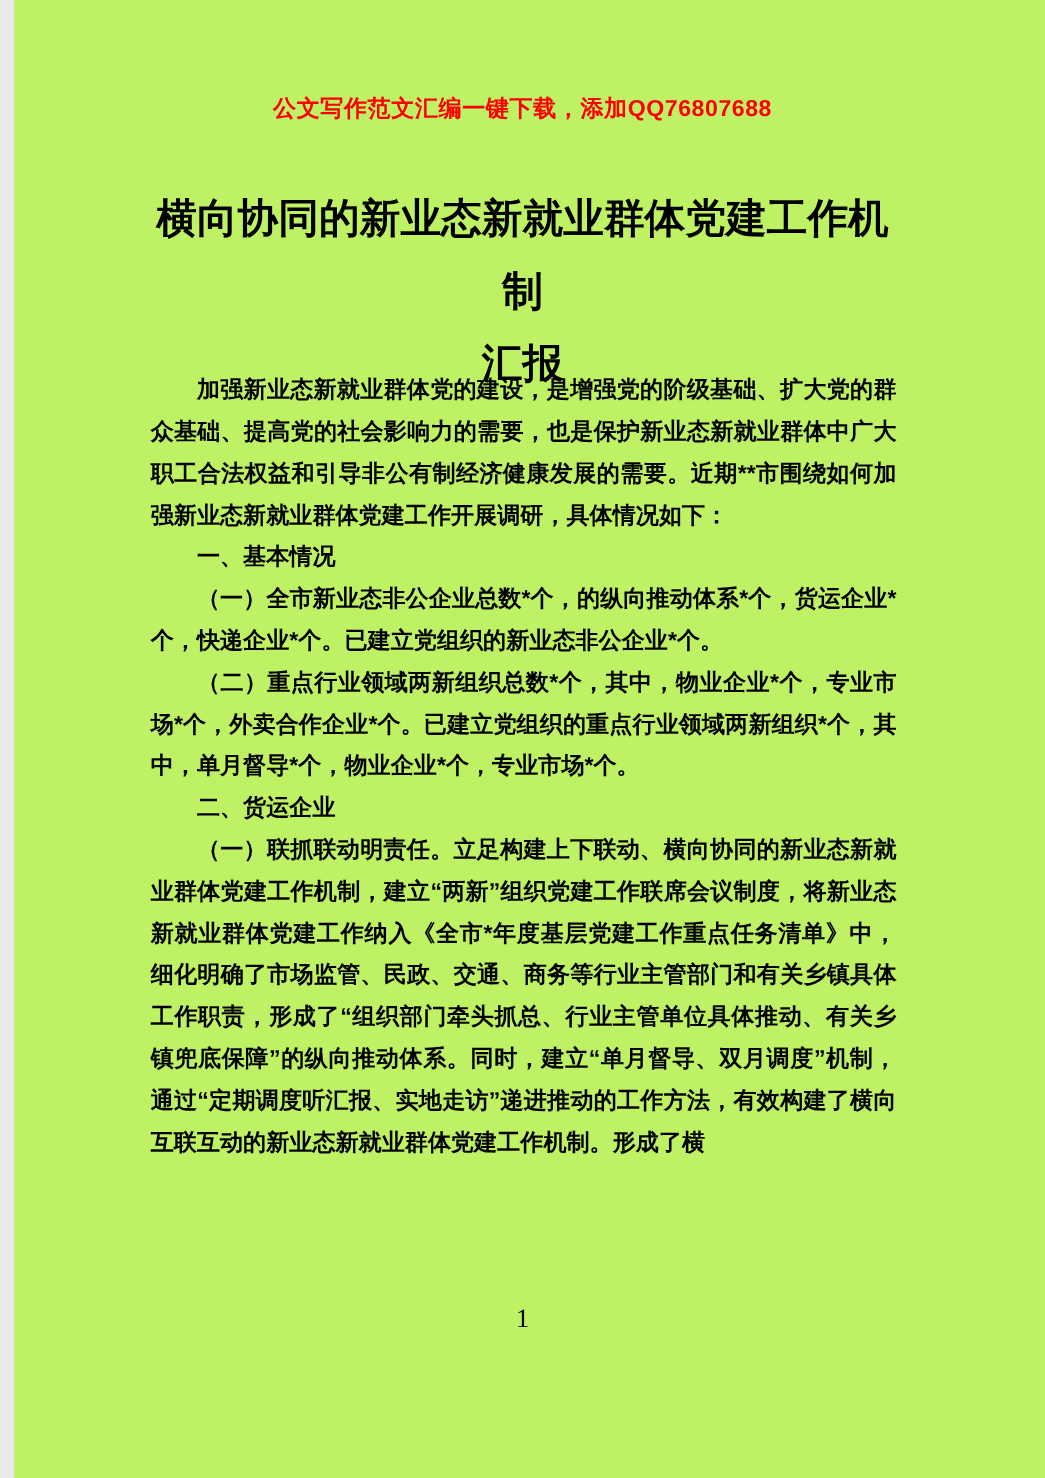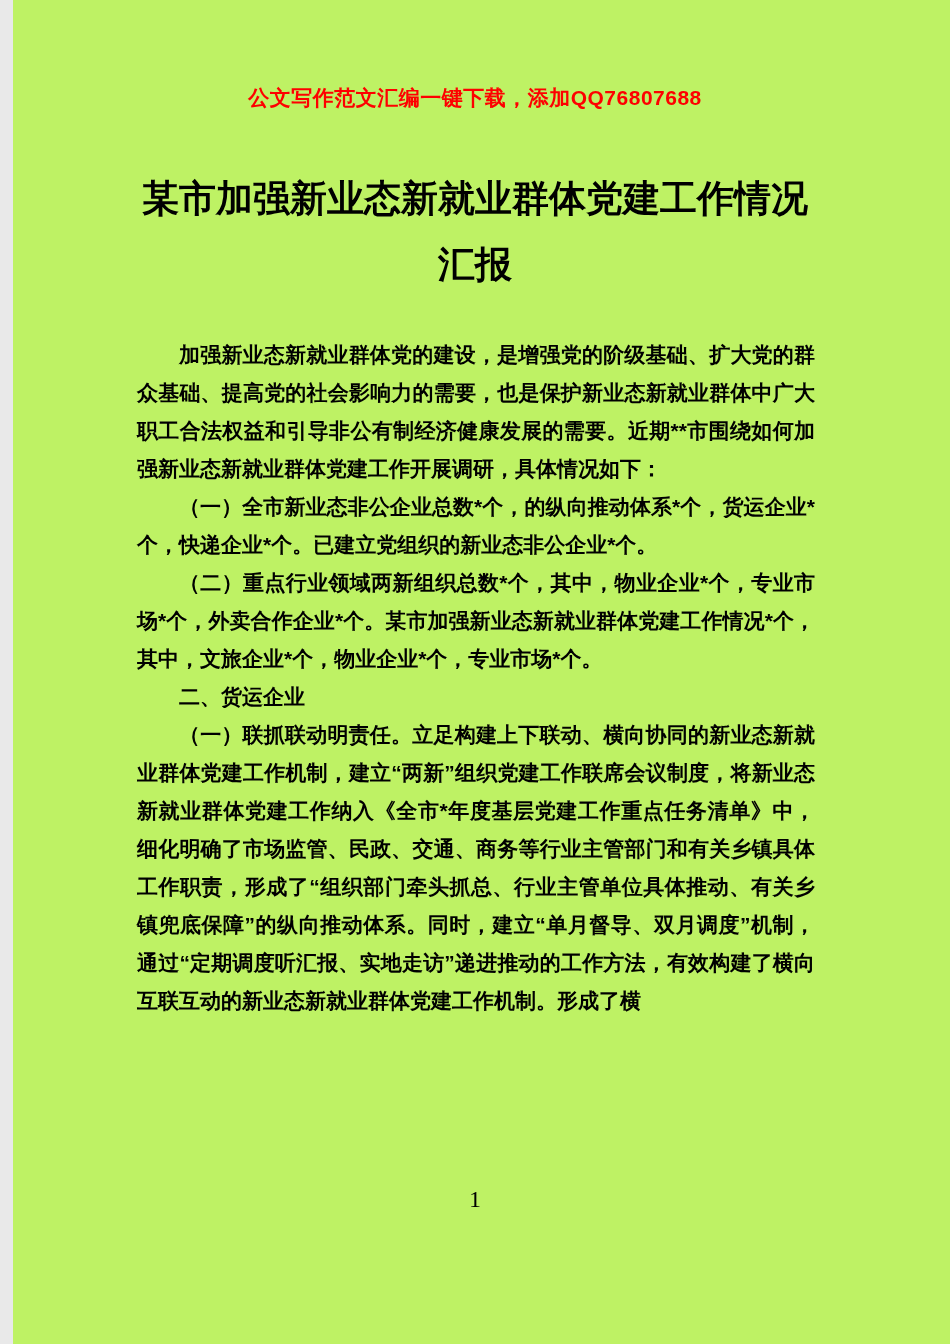--- a/index.html
+++ b/index.html
@@ -88,27 +88,28 @@
 </head>
 <body>
 
 <div class="page">
 
   <div class="edge-strip"></div>
 
   <div class="ad-header">公文写作范文汇编一键下载，添加QQ76807688</div>
 
   <h1 class="title">
-    <span class="title-line">某市加强新业态新就业群体党建工作情况</span>
+    <span class="title-line">横向协同的新业态新就业群体党建工作机制</span>
     <span class="title-line">汇报</span>
   </h1>
 
   <div class="body-text">
       <p>加强新业态新就业群体党的建设，是增强党的阶级基础、扩大党的群众基础、提高党的社会影响力的需要，也是保护新业态新就业群体中广大职工合法权益和引导非公有制经济健康发展的需要。近期**市围绕如何加强新业态新就业群体党建工作开展调研，具体情况如下：</p>
+      <p>一、基本情况</p>
       <p>（一）全市新业态非公企业总数*个，的纵向推动体系*个，货运企业*个，快递企业*个。已建立党组织的新业态非公企业*个。</p>
-      <p>（二）重点行业领域两新组织总数*个，其中，物业企业*个，专业市场*个，外卖合作企业*个。某市加强新业态新就业群体党建工作情况*个，其中，文旅企业*个，物业企业*个，专业市场*个。</p>
+      <p>（二）重点行业领域两新组织总数*个，其中，物业企业*个，专业市场*个，外卖合作企业*个。已建立党组织的重点行业领域两新组织*个，其中，单月督导*个，物业企业*个，专业市场*个。</p>
       <p>二、货运企业</p>
       <p>（一）联抓联动明责任。立足构建上下联动、横向协同的新业态新就业群体党建工作机制，建立“两新”组织党建工作联席会议制度，将新业态新就业群体党建工作纳入《全市*年度基层党建工作重点任务清单》中，细化明确了市场监管、民政、交通、商务等行业主管部门和有关乡镇具体工作职责，形成了“组织部门牵头抓总、行业主管单位具体推动、有关乡镇兜底保障”的纵向推动体系。同时，建立“单月督导、双月调度”机制，通过“定期调度听汇报、实地走访”递进推动的工作方法，有效构建了横向互联互动的新业态新就业群体党建工作机制。形成了横</p>
     </div>
 
   <div class="page-number">1</div>
 
 </div>
 
 </body></html>

